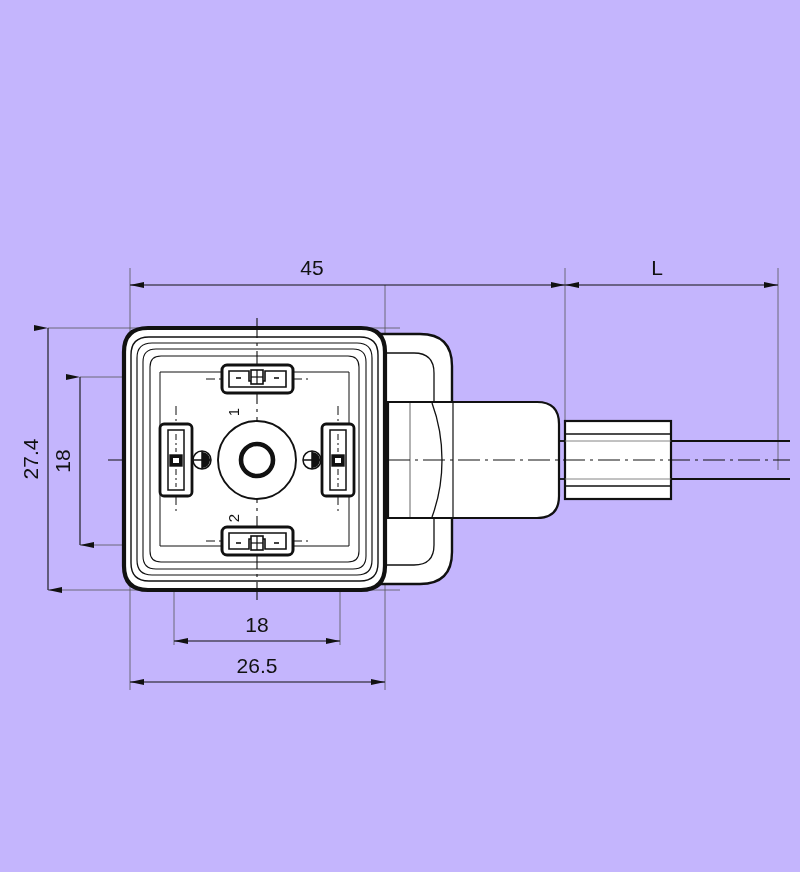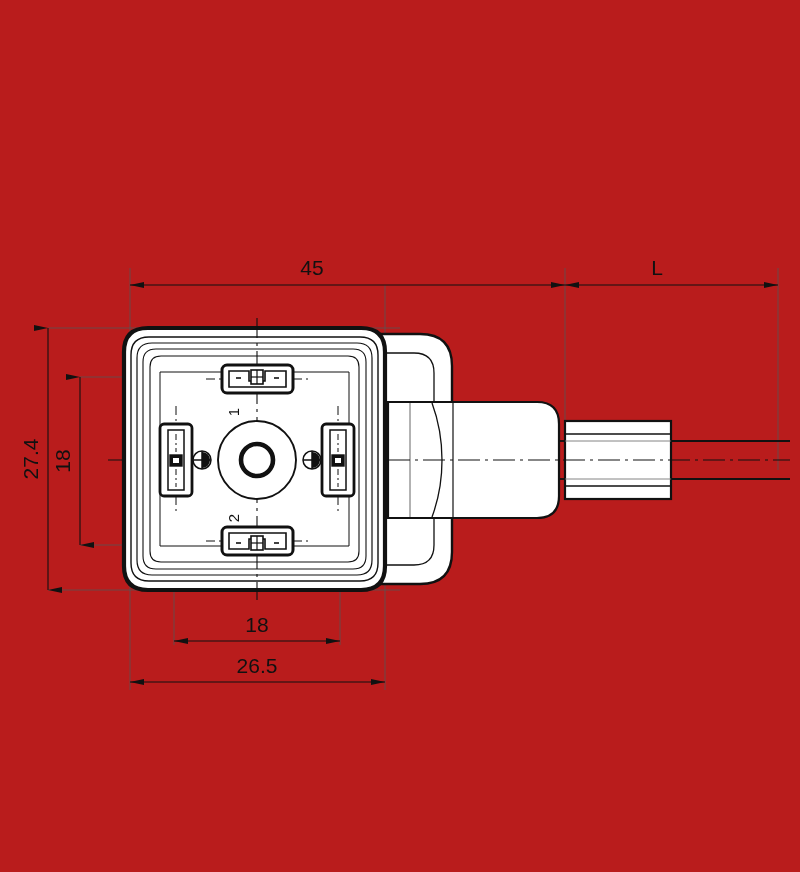--- a/index.html
+++ b/index.html
@@ -1,17 +1,17 @@
 <!DOCTYPE html>
 <html><head>
 <meta charset="utf-8">
 <style>
   html,body{margin:0;padding:0;background:#ffffff;}
   body{font-family:"Liberation Sans", sans-serif;}
-  #stage{position:relative;width:800px;height:872px;background:#b91c1c;overflow:hidden;}
+  #stage{position:relative;width:800px;height:872px;background:#c4b5fd;overflow:hidden;}
   #stage svg{position:absolute;left:0;top:0;}
   .dimtext{font-family:"Liberation Sans", sans-serif;font-size:21px;fill:#111111;}
   .pinlabel{font-family:"Liberation Sans", sans-serif;font-size:15px;fill:#111111;}
 </style>
 </head>
 <body>
 
 <div id="stage">
 <svg width="800" height="872" viewBox="0 0 800 872">
   <defs>

